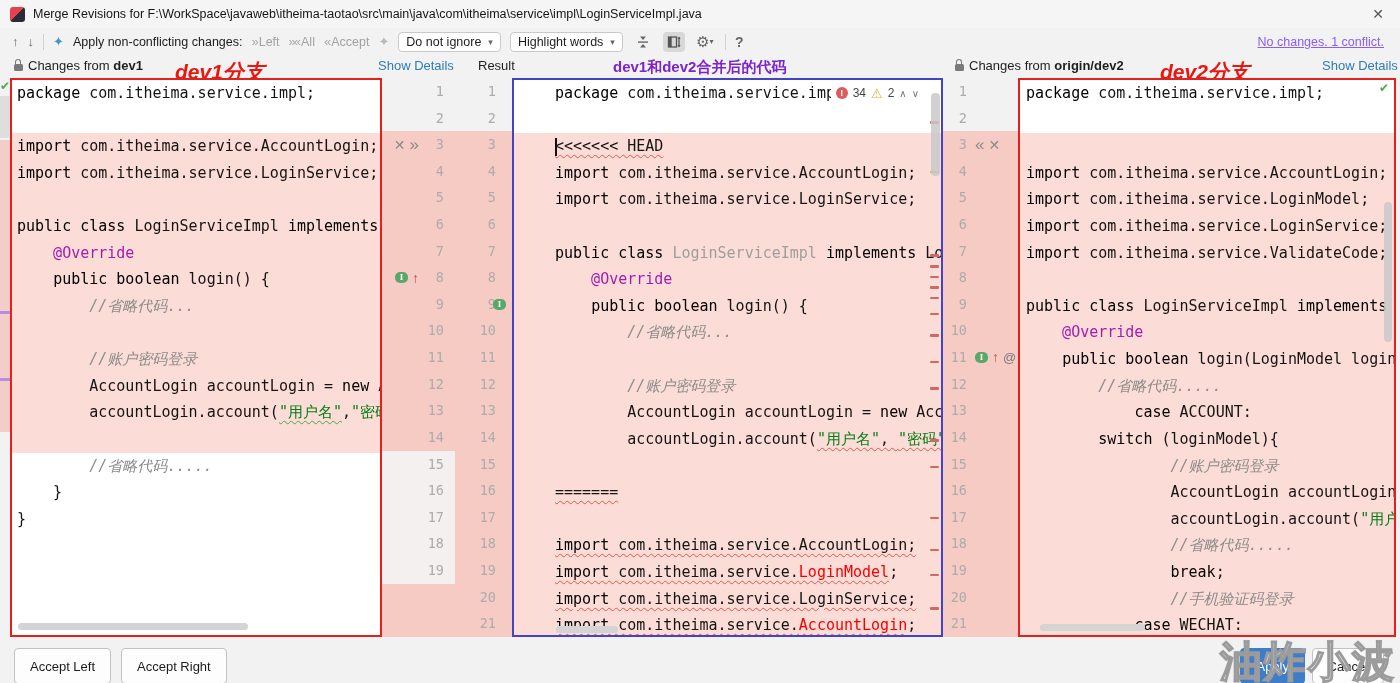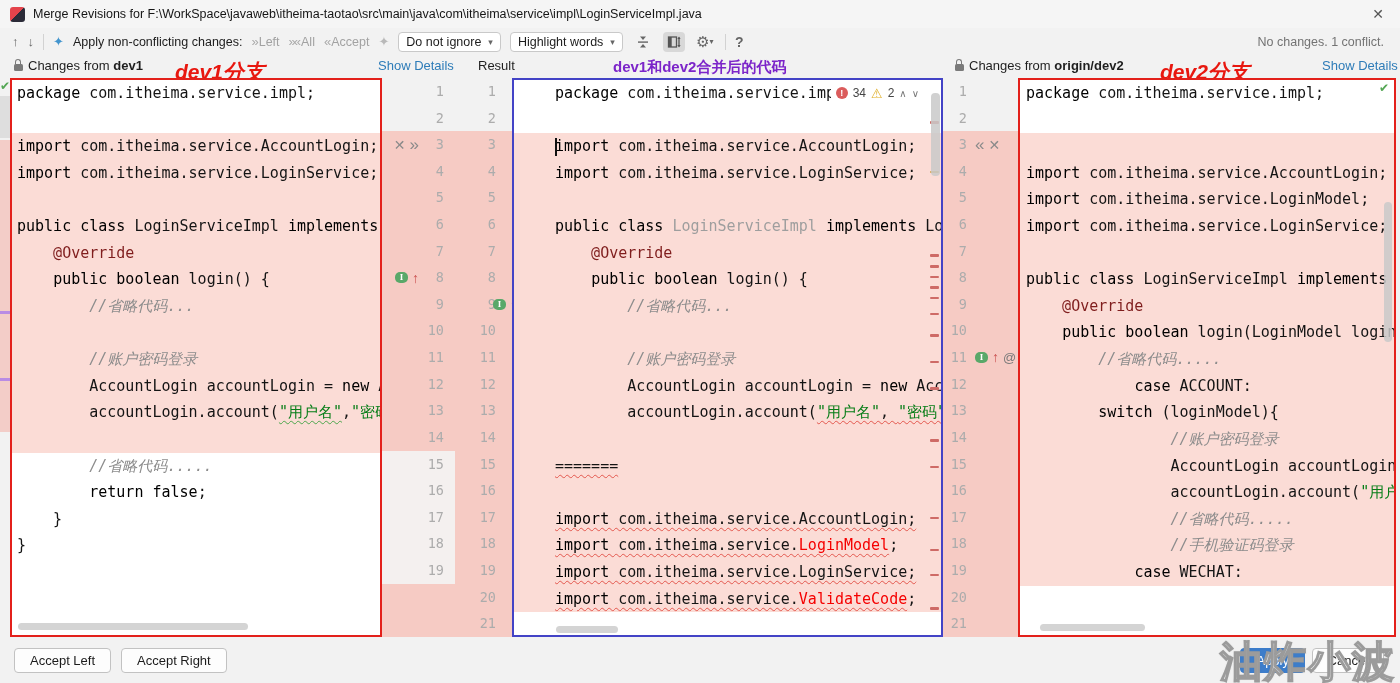--- a/index.html
+++ b/index.html
@@ -20,21 +20,21 @@
   .tb-label{color:#1C1C1C;}
   .tb-dis{color:#A2A2A2;}
   .tb-dis .chv{font-size:13px;letter-spacing:-2px;margin-right:2px;color:#ABABAB;}
   .dropdown{background:#FFF;border:1px solid #C9C9C9;border-radius:4px;padding:2px 7px;
     display:flex;align-items:center;gap:7px;font-size:12.5px;color:#1C1C1C;}
   .dd-arrow{font-size:9px;color:#666;}
   .wand{color:#4395CE;font-size:13px;}
   .wand.gray{color:#B9B9B9;}
   .tb-btn{display:flex;align-items:center;justify-content:center;width:22px;height:20px;border-radius:4px;}
   .tb-btn.pressed{background:#D8D8D8;}
-  #status-text{margin-left:auto;padding-right:4px;color:#737373;}
+  #status-text{margin-left:auto;padding-right:4px;color:#8b5cf6;text-decoration:underline;}
   
   #headers{position:absolute;top:55px;left:0;right:0;height:23px;font-size:13px;}
   #headers .h{position:absolute;top:3px;white-space:nowrap;}
   .lock{position:relative;display:inline-block;width:9px;height:7px;background:#7A7A7A;
     border-radius:1.5px;vertical-align:-1px;margin-right:5px;}
   .lock::before{content:"";position:absolute;top:-5px;left:1px;width:4px;height:4px;
     border:1.5px solid #7A7A7A;border-bottom:none;border-radius:3px 3px 0 0;}
   .ann-red{color:#E8170F;font-weight:bold;font-size:21px;font-style:italic;}
   .ann-purple{color:#7C25C9;font-weight:bold;font-size:15px;}
   .details-link{color:#2E7CB8;}
@@ -52,21 +52,21 @@
   #gutC{left:943px;width:75px;background:#F2F2F2;}
   #paneR{left:1018px;width:378px;background:#FFF;border:2px solid #E3201B;}
   
   .crow{height:26.62px;line-height:26.62px;white-space:pre;overflow:hidden;
     font-family:"DejaVu Sans Mono","Liberation Mono",monospace;font-size:15px;}
   .crow.pink{background:#FBDCD6;}
   #paneL .crow{padding-left:5px;}
   #paneM .crow{padding-left:41px;}
   #paneR .crow{padding-left:6px;}
   .tk{color:#000000;} .tp{color:#141414;} .tc{color:#8C8C8C;font-style:italic;}
-  .ts{color:#067D17;} .ta{color:#7f1d1d;} .te{color:#F50000;} .tg{color:#9E9E9E;}
+  .ts{color:#067D17;} .ta{color:#a21caf;} .te{color:#F50000;} .tg{color:#9E9E9E;}
   .wr{text-decoration-line:underline;text-decoration-style:wavy;text-decoration-color:#E3574E;
       text-decoration-thickness:1px;text-underline-offset:3px;}
   .wg{text-decoration-line:underline;text-decoration-style:wavy;text-decoration-color:#4CA64C;
       text-decoration-thickness:1px;text-underline-offset:3px;}
   
   .grow{position:relative;height:26.62px;}
   .grow.gt{background:#F2F2F2;} .grow.gp{background:#F6CBC4;} .grow.gd{background:#F4F0EF;}
   .gnum{position:absolute;top:0;line-height:26.62px;color:#ACACAC;font-size:13.5px;
     font-family:"DejaVu Sans Mono","Liberation Mono",monospace;}
   #gutA .gnum{right:11px;} #gutB .gnum{right:16px;}
@@ -89,21 +89,21 @@
   .warn-tri{color:#DFAE27;font-size:13px;line-height:1;}
   .insp-chv{color:#777;font-size:10px;}
   #m-stripe{position:absolute;top:0;right:0;bottom:0;width:13px;}
   .dash{position:absolute;right:2px;width:9px;height:2.5px;background:#CE6A66;border-radius:1px;}
   .dash.yellow{background:#D5A54A;}
   .vthumb{position:absolute;background:#C9C9C9;border-radius:4px;opacity:.85;}
   .hthumb{position:absolute;background:#D4D4D4;border-radius:4px;height:7px;}
   .pane-check{position:absolute;top:1px;color:#53A653;font-size:12px;letter-spacing:-7px;}
   
   #footer{position:absolute;top:638px;left:0;right:0;height:45px;background:#F2F2F2;}
-  .btn{position:absolute;top:10px;height:25px;background:#FDFDFD;border:1px solid #C2C2C2;
+  .btn{position:absolute;top:10px;height:36px;background:#FDFDFD;border:1px solid #C2C2C2;
     border-radius:4px;font-size:13px;color:#1C1C1C;display:flex;align-items:center;
     justify-content:center;padding:0 15px;box-sizing:border-box;}
   #btn-apply{background:#3D7DCA;border-color:#3D7DCA;color:#FFF;}
   #watermark{position:absolute;right:4px;top:-4px;font-size:42px;font-weight:bold;
     color:rgba(255,255,255,0.78);-webkit-text-stroke:1.5px #9B9B9B;letter-spacing:2px;
     text-shadow:0 0 2px rgba(120,120,120,0.35);pointer-events:none;}
 </style>
 </head>
 <body>
 
@@ -188,21 +188,20 @@
         <div class="crow pink"><span class="tk">public class </span><span class="tp">LoginServiceImpl </span><span class="tk">implements</span><span class="tp"> LoginService {</span></div>
         <div class="crow pink"><span class="ta">    @Override</span></div>
         <div class="crow pink"><span class="tp">    </span><span class="tk">public boolean </span><span class="tp">login() {</span></div>
         <div class="crow pink"><span class="tc">        //省略代码...</span></div>
         <div class="crow pink"></div>
         <div class="crow pink"><span class="tc">        //账户密码登录</span></div>
         <div class="crow pink"><span class="tp">        AccountLogin accountLogin = </span><span class="tk">new</span><span class="tp"> AccountLogin();</span></div>
         <div class="crow pink"><span class="tp">        accountLogin.account(</span><span class="ts wg">"用户名"</span><span class="tp">,</span><span class="ts">"密码");</span></div>
         <div class="crow pink"></div>
         <div class="crow"><span class="tc">        //省略代码.....</span></div>
-        <div class="crow"><span class="tp">        </span><span class="tk">return false</span><span class="tp">;</span></div>
         <div class="crow"><span class="tp">    }</span></div>
         <div class="crow"><span class="tp">}</span></div>
         <div class="crow"></div>
         <div class="crow"></div>
         <div class="crow"></div>
       </div>
 
     <div id="gutA" class="col">
         <div class="grow gt">
           <span class="gnum">1</span>
@@ -372,38 +371,39 @@
       <div id="insp-widget">
         <span class="err-circle">!</span>
         <span>34</span>
         <span class="warn-tri">⚠</span>
         <span>2</span>
         <span class="insp-chv">∧</span>
         <span class="insp-chv">∨</span>
       </div>
     <div class="crow"><span class="tk">package </span><span class="tp">com.itheima.service.impl;</span></div>
         <div class="crow"></div>
+        <div class="crow pink"><span class="tp wr">&lt;&lt;&lt;&lt;&lt;&lt;&lt; HEAD</span></div>
         <div class="crow pink"><span class="tk">import </span><span class="tp">com.itheima.service.AccountLogin;</span></div>
         <div class="crow pink"><span class="tk">import </span><span class="tp">com.itheima.service.LoginService;</span></div>
         <div class="crow pink"></div>
         <div class="crow pink"><span class="tk">public class </span><span class="tg">LoginServiceImpl </span><span class="tk">implements</span><span class="tp"> LoginService {</span></div>
         <div class="crow pink"><span class="ta">    @Override</span></div>
         <div class="crow pink"><span class="tp">    </span><span class="tk">public boolean </span><span class="tp">login() {</span></div>
         <div class="crow pink"><span class="tc">        //省略代码...</span></div>
         <div class="crow pink"></div>
         <div class="crow pink"><span class="tc">        //账户密码登录</span></div>
         <div class="crow pink"><span class="tp">        AccountLogin accountLogin = </span><span class="tk">new</span><span class="tp"> AccountLogin();</span></div>
         <div class="crow pink"><span class="tp">        accountLogin.account(</span><span class="ts wr">"用户名"</span><span class="tp wr">, </span><span class="ts wr">"密码");</span></div>
         <div class="crow pink"></div>
         <div class="crow pink"><span class="tp wr">=======</span></div>
         <div class="crow pink"></div>
         <div class="crow pink"><span class="tk wr">import </span><span class="tp wr">com.itheima.service.AccountLogin;</span></div>
         <div class="crow pink"><span class="tk wr">import </span><span class="tp wr">com.itheima.service.</span><span class="te wr">LoginModel</span><span class="tp">;</span></div>
         <div class="crow pink"><span class="tk wr">import </span><span class="tp wr">com.itheima.service.LoginService;</span></div>
-        <div class="crow pink"><span class="tk wr">import </span><span class="tp wr">com.itheima.service.</span><span class="te wr">ValidateCode</span><span class="tp">;</span></div>
+        <div class="crow pink"><span class="tk wr">import </span><span class="tp wr">com.itheima.service.</span><span class="te wr">AccountLogin</span><span class="tp">;</span></div>
       </div>
 
     <div id="gutC" class="col">
         <div class="grow gt">
           <span class="gnum">1</span>
         </div>
         <div class="grow gt">
           <span class="gnum">2</span>
         </div>
         <div class="grow gp">
@@ -477,31 +477,33 @@
     <div id="paneR" class="col">
       <span class="pane-check" style="right:12px">✔</span>
       <div class="vthumb" style="right:2px;top:122px;width:8px;height:140px"></div>
       <div class="hthumb" style="left:20px;bottom:4px;width:105px"></div>
     <div class="crow"><span class="tk">package </span><span class="tp">com.itheima.service.impl;</span></div>
         <div class="crow"></div>
         <div class="crow pink"></div>
         <div class="crow pink"><span class="tk">import </span><span class="tp">com.itheima.service.AccountLogin;</span></div>
         <div class="crow pink"><span class="tk">import </span><span class="tp">com.itheima.service.LoginModel;</span></div>
         <div class="crow pink"><span class="tk">import </span><span class="tp">com.itheima.service.LoginService;</span></div>
+        <div class="crow pink"><span class="tk">import </span><span class="tp">com.itheima.service.ValidateCode;</span></div>
         <div class="crow pink"></div>
         <div class="crow pink"><span class="tk">public class </span><span class="tp">LoginServiceImpl </span><span class="tk">implements</span><span class="tp"> LoginService {</span></div>
         <div class="crow pink"><span class="ta">    @Override</span></div>
         <div class="crow pink"><span class="tp">    </span><span class="tk">public boolean </span><span class="tp">login(LoginModel loginModel) {</span></div>
         <div class="crow pink"><span class="tc">        //省略代码.....</span></div>
         <div class="crow pink"><span class="tp">            </span><span class="tk">case</span><span class="tp"> ACCOUNT:</span></div>
         <div class="crow pink"><span class="tp">        </span><span class="tk">switch</span><span class="tp"> (loginModel){</span></div>
         <div class="crow pink"><span class="tc">                //账户密码登录</span></div>
         <div class="crow pink"><span class="tp">                AccountLogin accountLogin = </span></div>
         <div class="crow pink"><span class="tp">                accountLogin.account(</span><span class="ts">"用户名"</span></div>
         <div class="crow pink"><span class="tc">                //省略代码.....</span></div>
+        <div class="crow pink"><span class="tp">                </span><span class="tk">break</span><span class="tp">;</span></div>
         <div class="crow pink"><span class="tc">                //手机验证码登录</span></div>
         <div class="crow pink"><span class="tp">            </span><span class="tk">case</span><span class="tp"> WECHAT:</span></div>
       </div>
   </div>
 
   <div id="footer">
     <button class="btn" style="left:14px">Accept Left</button>
     <button class="btn" style="left:121px">Accept Right</button>
     <button class="btn" id="btn-apply" style="right:95px">Apply</button>
     <button class="btn" style="right:16px">Cancel</button>

